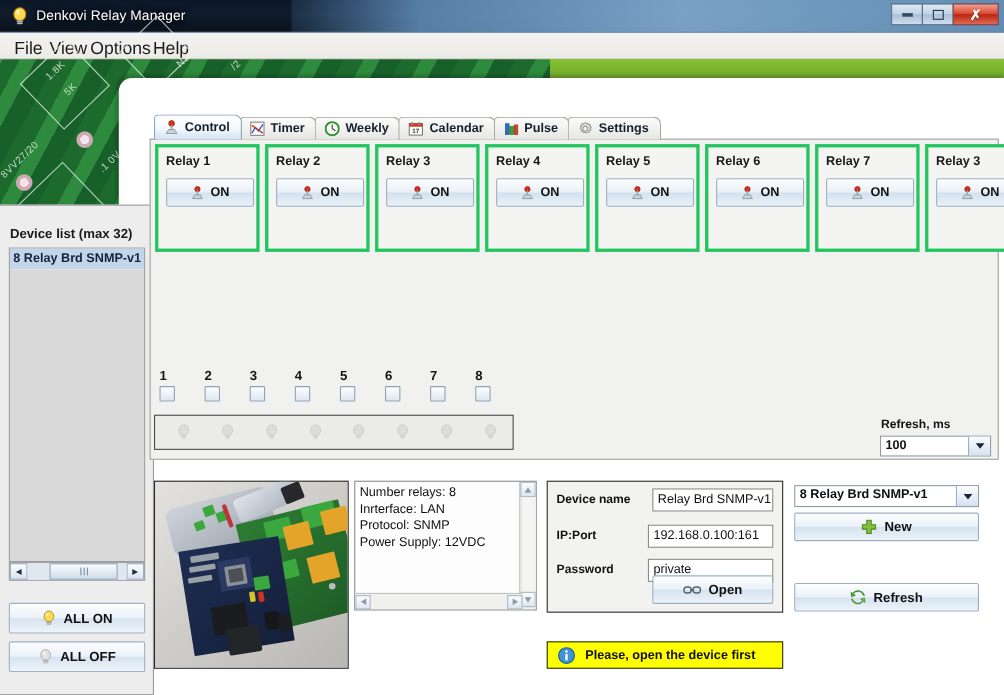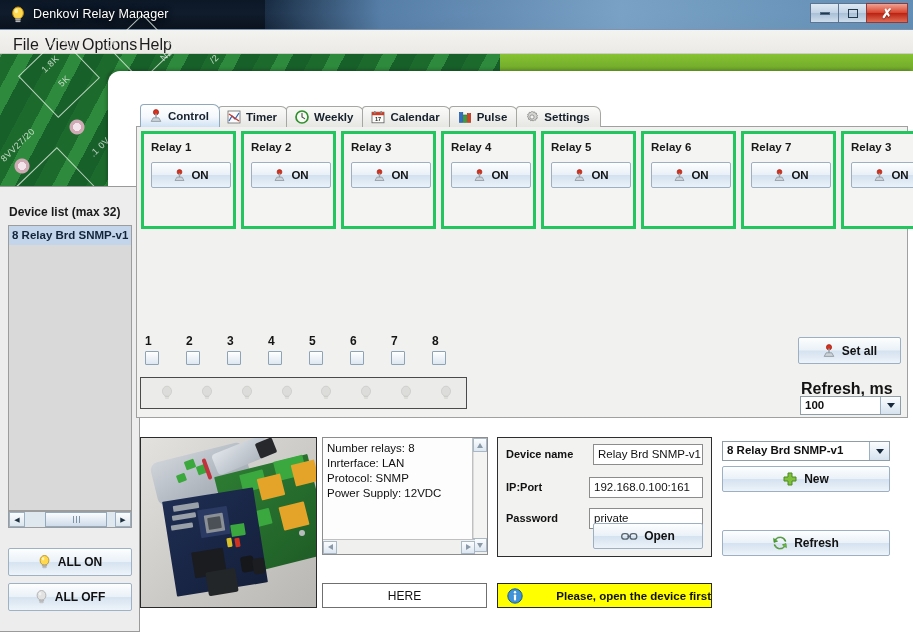--- a/index.html
+++ b/index.html
@@ -206,21 +206,21 @@
 
   
   .ledstrip{
     position:absolute;left:140px;top:377px;width:327px;height:32px;
     background:#ebebe9;border:1px solid #4a4a4a;box-sizing:border-box;z-index:3;
     display:flex;align-items:center;padding-left:6px;
   }
   .ledcell{width:41px;display:flex;justify-content:center;}
 
   
-  .refresh-lbl{position:absolute;left:801px;top:380px;font-size:16px;font-weight:bold;color:#131313;z-index:4;}
+  .refresh-lbl{position:absolute;left:801px;top:380px;font-size:11px;font-weight:bold;color:#131313;z-index:4;}
   .refresh-combo{
     position:absolute;left:800px;top:396px;width:101px;height:19px;z-index:4;
     background:#ffffff;border:1px solid #8f9da9;box-sizing:border-box;display:flex;
   }
   .rc-val{flex:1;padding-left:4px;font-size:11.5px;font-weight:bold;color:#101010;line-height:17px;}
   .rc-arrow{
     width:19px;background:linear-gradient(to bottom,#fbfdfe,#d5e2ef);
     border-left:1px solid #9db0c3;display:flex;align-items:center;justify-content:center;
   }
   .caret{width:0;height:0;border-left:4px solid transparent;border-right:4px solid transparent;border-top:5px solid #16293c;}
@@ -297,21 +297,21 @@
   .herebtn{
     position:absolute;left:322px;top:583px;width:165px;height:25px;z-index:3;
     background:#ffffff;border:1px solid #6f6f6f;box-sizing:border-box;
     display:flex;align-items:center;justify-content:center;
     font-size:12px;color:#111;cursor:default;
   }
   .statusbar{
     position:absolute;left:497px;top:583px;width:215px;height:25px;z-index:3;
     background:#ffff00;border:1px solid #2a2a2a;box-sizing:border-box;
     display:flex;align-items:center;gap:9px;padding-left:9px;
-    font-size:11.5px;font-weight:bold;color:#111;justify-content:space-between;
+    font-size:11.5px;font-weight:bold;color:#111;
   }
 
   svg{display:block;}
 </style>
 </head>
 <body>
 
 <div class="app">
 
   <div class="banner"></div>
@@ -610,30 +610,20 @@
       <div class="cbcell">
         <div class="cbnum">7</div>
         <div class="cbbox"></div>
       </div>
       <div class="cbcell">
         <div class="cbnum">8</div>
         <div class="cbbox"></div>
       </div>
     </div>
 
-    <div class="setall">
-      <span>
-        <svg width="14" height="14" viewBox="0 0 14 14">
-            <circle cx="7" cy="3.2" r="2.6" fill="#d9301c" stroke="#962012" stroke-width=".7"></circle>
-            <rect x="6.2" y="4.6" width="1.6" height="4.2" fill="#9aa4ac"></rect>
-            <path d="M2.2 12.4 L4.2 8.8 H9.8 L11.8 12.4 Z" fill="#ccd3d9" stroke="#7e878f" stroke-width=".7"></path>
-          </svg>
-      </span>
-      <span>Set all</span>
-    </div>
   </div>
 
   <div class="ledstrip">
     <div class="ledcell">
         <svg width="14" height="18" viewBox="0 0 16 18">
           <ellipse cx="8" cy="7" rx="5.2" ry="5.8" fill="#dcdcda" stroke="#c7c7c4" stroke-width=".8"></ellipse>
           <rect x="5.5" y="12.3" width="5" height="1.5" fill="#cdcdca"></rect>
           <rect x="5.9" y="14.2" width="4.2" height="1.4" fill="#d5d5d2"></rect>
         </svg>
       </div>
@@ -805,23 +795,20 @@
     <span>
       <svg width="14" height="14" viewBox="0 0 14 14">
         <path d="M11.8 5.2 A5 5 0 0 0 2.6 4.2 L4.6 5.2 L1 6.4 L0.6 2.4 L2 3.4 A6.3 6.3 0 0 1 13 5.2 Z" fill="#4fa82f" stroke="#2f7a18" stroke-width=".6"></path>
         <path d="M2.2 8.8 A5 5 0 0 0 11.4 9.8 L9.4 8.8 L13 7.6 L13.4 11.6 L12 10.6 A6.3 6.3 0 0 1 1 8.8 Z" fill="#78c949" stroke="#2f7a18" stroke-width=".6"></path>
       </svg>
     </span>
     <span>Refresh</span>
   </div>
 
   <div class="panel-title" style="left:322px;top:568px;">Official device support link</div>
-  <div class="herebtn">
-    <span>HERE</span>
-  </div>
 
   <div class="panel-title" style="left:497px;top:568px;">Device status</div>
   <div class="statusbar">
     <span>
       <svg width="16" height="16" viewBox="0 0 16 16">
         <circle cx="8" cy="8" r="7.2" fill="#3f93d6" stroke="#1f5e96" stroke-width="1"></circle>
         <circle cx="8" cy="4.3" r="1.2" fill="#ffffff"></circle>
         <rect x="6.9" y="6.4" width="2.2" height="6" rx=".9" fill="#ffffff"></rect>
       </svg>
     </span>

